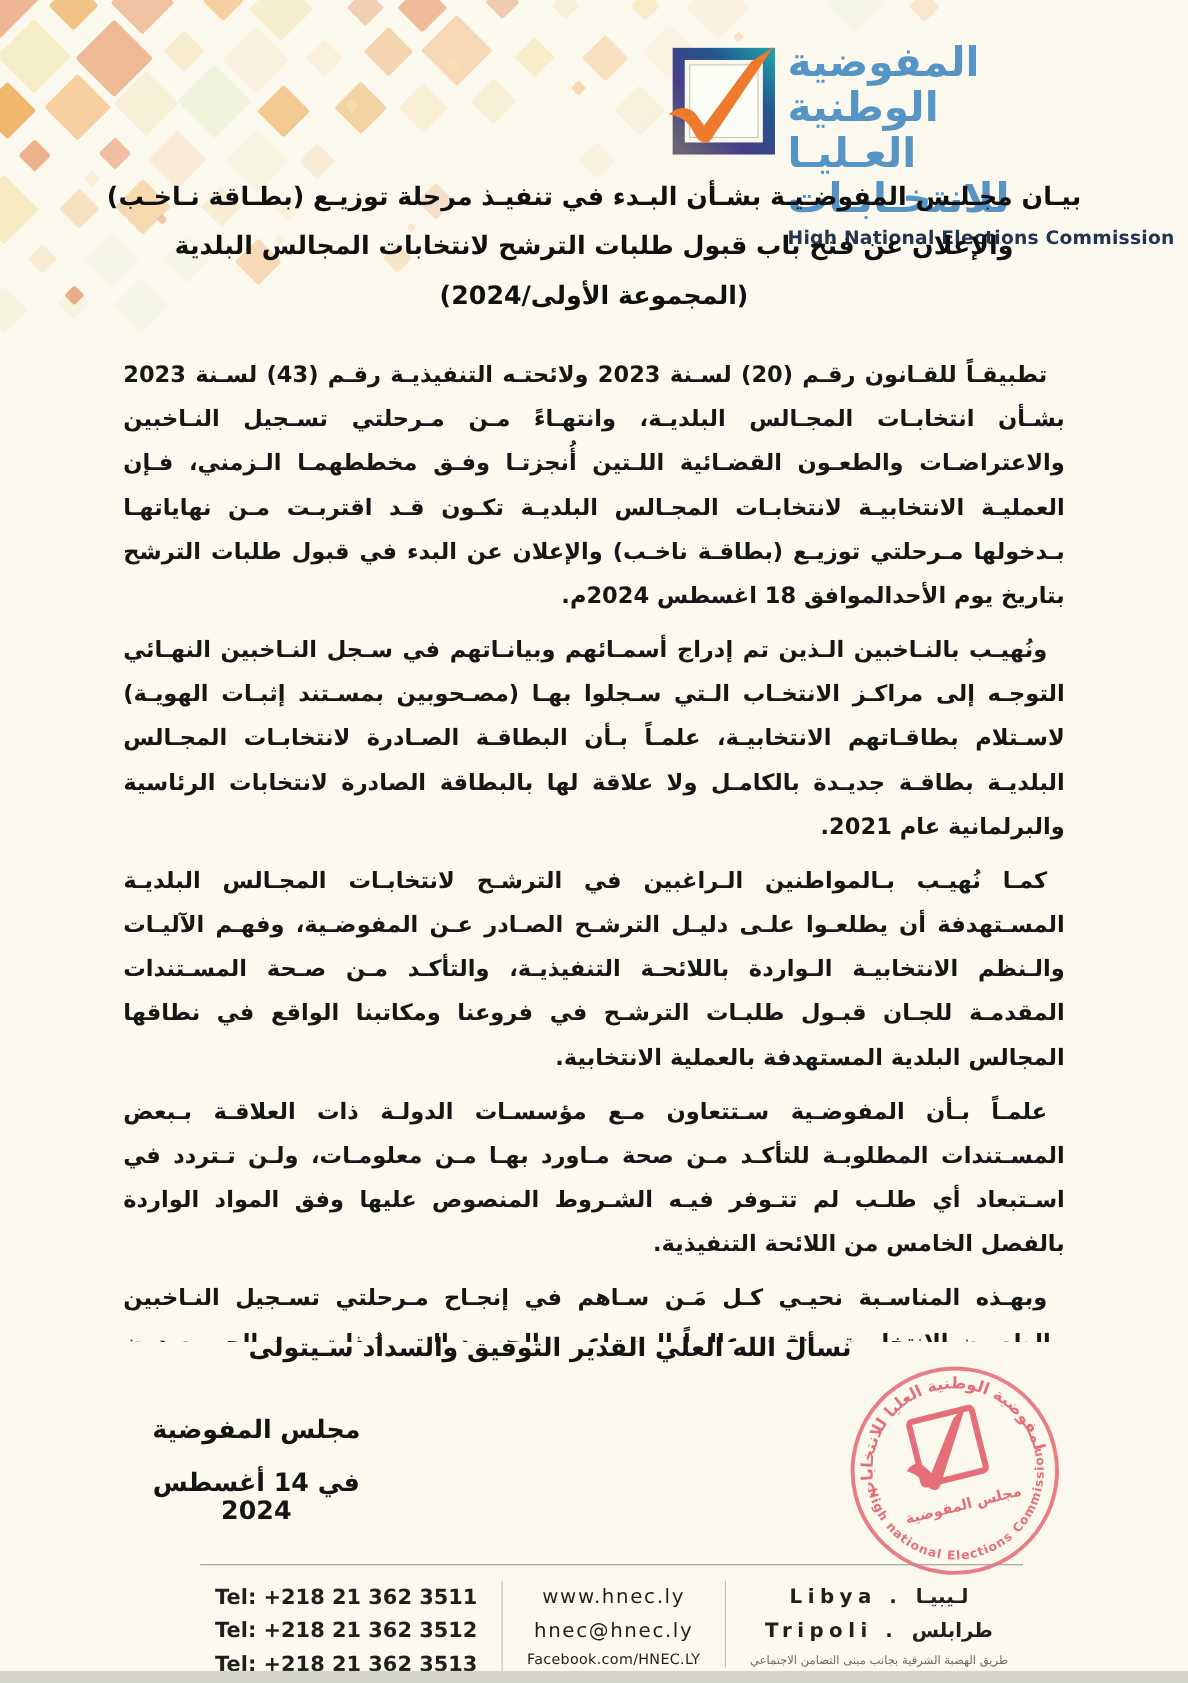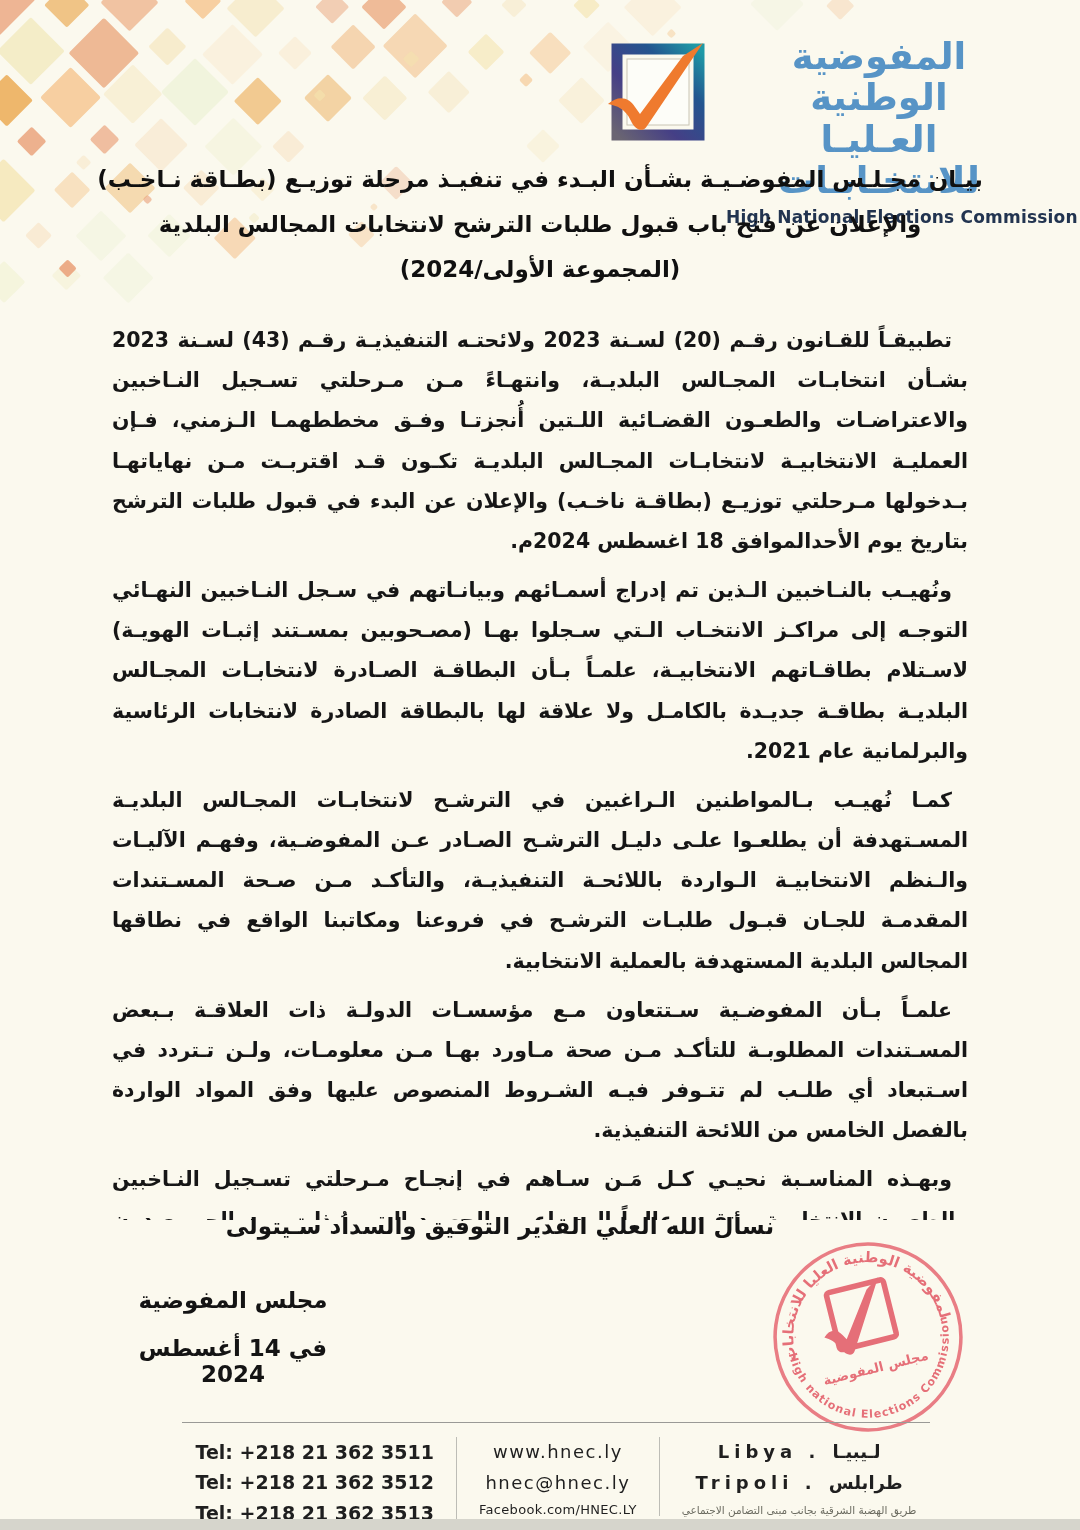--- a/index.html
+++ b/index.html
@@ -8,21 +8,21 @@
     background:#fbf9ee; overflow:hidden;
     font-family:"DejaVu Sans", sans-serif; color:#141414;
   }
   
   .pattern{position:absolute; left:0; top:0; width:1080px; height:430px; z-index:0; pointer-events:none;}
   .pattern .dia{position:absolute; transform:rotate(45deg); border-radius:2px;}
 
   
   .logo{position:absolute; top:36px; left:606px; width:430px; display:flex; flex-direction:row; align-items:flex-start; z-index:2;}
   .logo-icon{width:110px; height:114px; flex:0 0 auto;}
-  .logo-text{margin-left:10px; width:306px; text-align:center;}
+  .logo-text{width:306px; }
   .logo-ar{font-size:37px; font-weight:bold; color:#5794c6; line-height:1.12; letter-spacing:0px;}
   .logo-en{font-size:17px; font-weight:bold; color:#223450; margin-top:5px; letter-spacing:0.2px; white-space:nowrap;}
 
   
   .title{position:absolute; top:168px; left:60px; right:60px; z-index:2; direction:rtl; text-align:center; font-weight:bold; color:#101010;}
   .title .t-line{font-size:23px; line-height:1.0; margin-bottom:22px;}
 
   
   .body-text{
     position:absolute; top:320px; right:112px; left:112px; height:900px; overflow:hidden; z-index:2;

